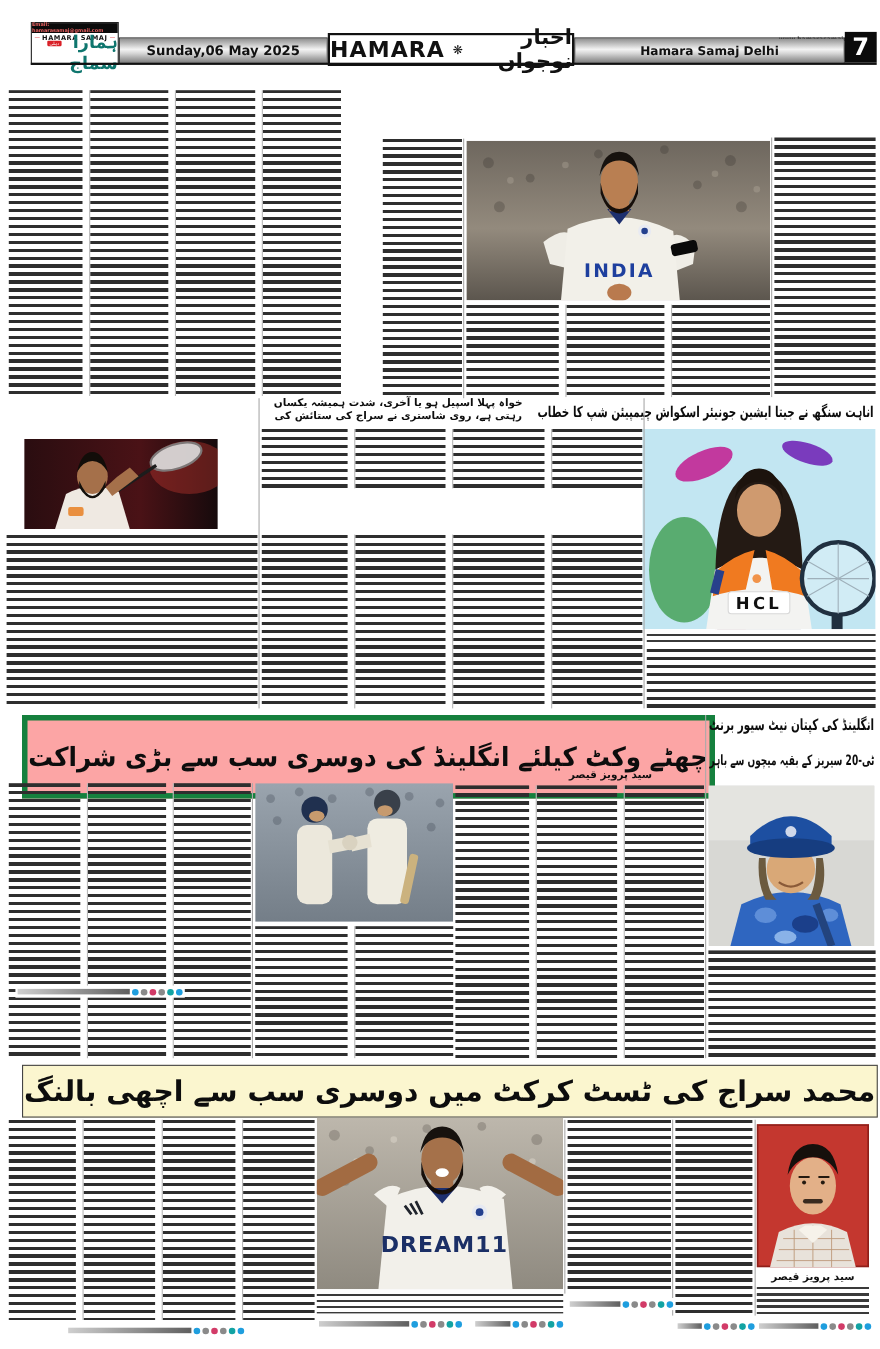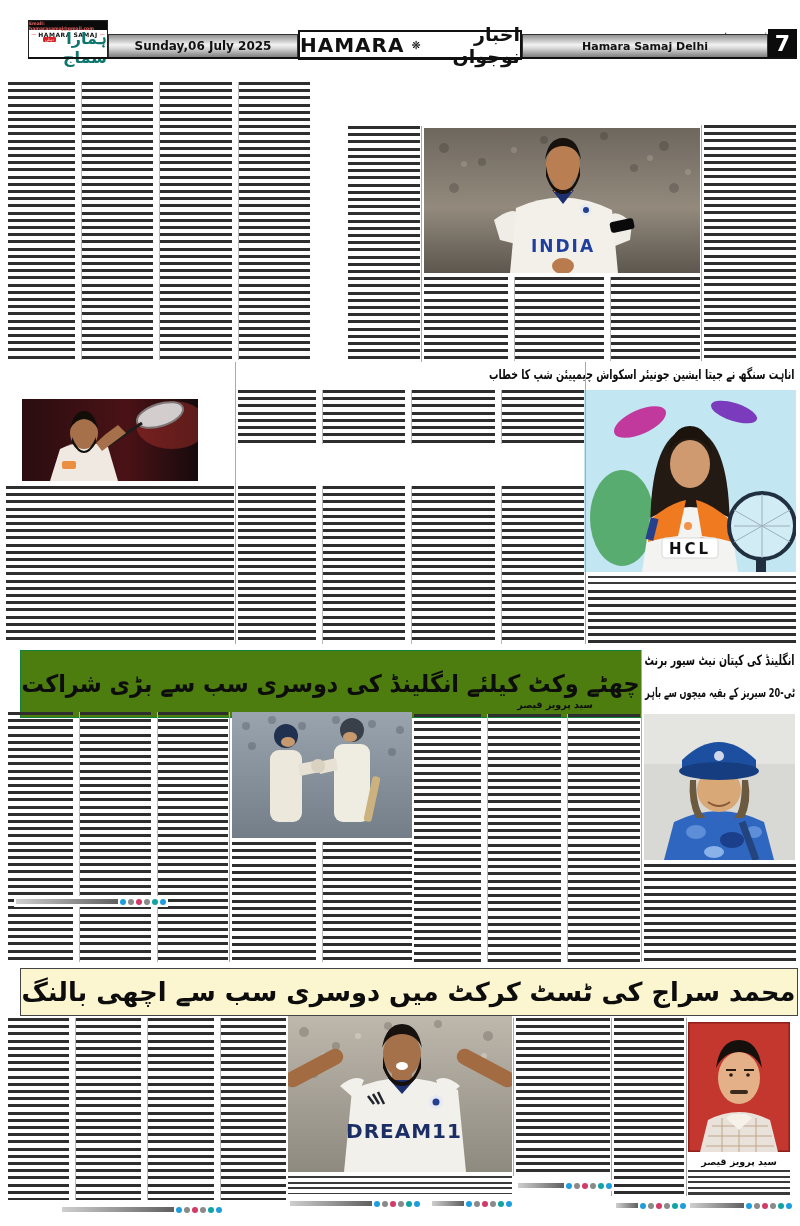--- a/index.html
+++ b/index.html
@@ -39,21 +39,21 @@
       <span style="font-size:6px;font-weight:700;letter-spacing:.5px;">HAMARA SAMAJ</span>
       <span style="color:#d92027;font-size:5px;">—</span>
     </div>
     <div class="ur" style="height:19px;display:flex;align-items:center;justify-content:center;position:relative;">
       <span style="font-size:16px;font-weight:700;color:#0f766e;">ہمارا سماج</span>
       <span style="position:absolute;top:-1px;left:14px;background:#d92027;color:#fff;font-size:4px;padding:0 2px;border-radius:1px;">دہلی</span>
     </div>
   </div>
 
   <div class="abs grad" style="left:108px;top:34px;width:188px;height:22px;display:flex;align-items:center;justify-content:center;">
-    <span style="font-size:12px;font-weight:700;">Sunday,06 July 2025</span>
+    <span style="font-size:12px;font-weight:700;">Sunday,06 May 2025</span>
   </div>
 
   <div class="abs" style="left:298px;top:30px;width:220px;height:26px;border:2px solid #111;background:#fff;display:flex;align-items:center;justify-content:center;gap:7px;">
     <span style="font-size:20px;font-weight:700;letter-spacing:1px;">HAMARA</span>
     <span style="font-size:11px;">❋</span>
     <span class="ur" style="font-size:19px;font-weight:700;">اخبار نوجواں</span>
   </div>
 
   <div class="abs" style="left:640px;top:22px;width:156px;text-align:right;">
     <span style="font-size:5.5px;font-weight:700;">www.hamarasamajdaily.com</span>
@@ -146,20 +146,23 @@
     <path d="M80 52 Q96 40 104 34 L96 26 Q84 34 74 44 Z" fill="#a5704a"></path>
     <ellipse cx="62" cy="34" rx="14" ry="16" fill="#a5704a"></ellipse>
     <path d="M48 30 Q52 12 62 12 Q72 12 76 30 Q70 20 62 20 Q54 20 48 30 Z" fill="#120d09"></path>
     <path d="M50 38 Q56 52 62 52 Q68 52 74 38 L74 44 Q68 54 62 54 Q56 54 50 44 Z" fill="#14100c"></path>
     <rect x="40" y="62" width="14" height="8" rx="2" fill="#e87f22" opacity="0.85"></rect>
   </svg>
 
   <div class="abs txt" style="left:6px;top:486px;width:228px;height:158px;"></div>
   <div class="vrule" style="left:235px;top:362px;height:282px;"></div>
 
+  <div class="abs ur hl" style="left:238px;top:361px;width:248px;height:26px;text-align:center;font-size:9.5px;line-height:1.25;">
+    <span>خواہ پہلا اسپیل ہو یا آخری، شدت ہمیشہ یکساں رہتی ہے، روی شاستری نے سراج کی ستائش کی</span>
+  </div>
 
   <div class="cols ruled" style="left:238px;top:390px;width:346px;height:54px;">
     <div class="txt"></div>
     <div class="txt"></div>
     <div class="txt"></div>
     <div class="txt"></div>
   </div>
 
 
   <div class="cols ruled" style="left:238px;top:486px;width:346px;height:158px;">
@@ -193,21 +196,21 @@
     <text x="106" y="164" text-anchor="middle" font-size="15" font-weight="bold" fill="#111" letter-spacing="3">HCL</text>
     <circle cx="178" cy="136" r="33" fill="#ffffff" fill-opacity="0.25" stroke="#203040" stroke-width="4"></circle>
     <path d="M150 120 L206 152 M150 136 L206 136 M150 152 L206 120 M178 104 L178 168" stroke="#9fb0ba" stroke-width="1"></path>
     <rect x="172" y="168" width="10" height="14" fill="#203040"></rect>
   </svg>
 
   <div class="abs fine" style="left:588px;top:576px;width:208px;height:10px;"></div>
   <div class="abs txt" style="left:588px;top:590px;width:208px;height:54px;"></div>
   <div class="vrule" style="left:585px;top:362px;height:282px;"></div>
 
-  <div class="fitbox ur" style="left:20px;top:650px;width:620px;height:66px;background:#4d7c0f;border:1px solid #15803d;">
+  <div class="fitbox ur" style="left:20px;top:650px;width:620px;height:66px;background:#fca5a5;border:5px solid #15803d;">
     <span class="fit hl" style="font-size: 24px; transform: scaleX(0.932127); transform-origin: center center;">چھٹے وکٹ کیلئے انگلینڈ کی دوسری سب سے بڑی شراکت</span>
   </div>
 
   <div class="fitbox ur" style="left:644px;top:650px;width:152px;height:20px;">
     <span class="fit hl" style="font-size: 14px; transform: scaleX(0.672646); transform-origin: center center;">انگلینڈ کی کپتان نیٹ سیور برنٹ</span>
   </div>
   <div class="fitbox ur" style="left:644px;top:682px;width:152px;height:20px;">
     <span class="fit hl" style="font-size: 13px; transform: scaleX(0.630252); transform-origin: center center;">ٹی-20 سیریز کے بقیہ میچوں سے باہر</span>
   </div>
 

